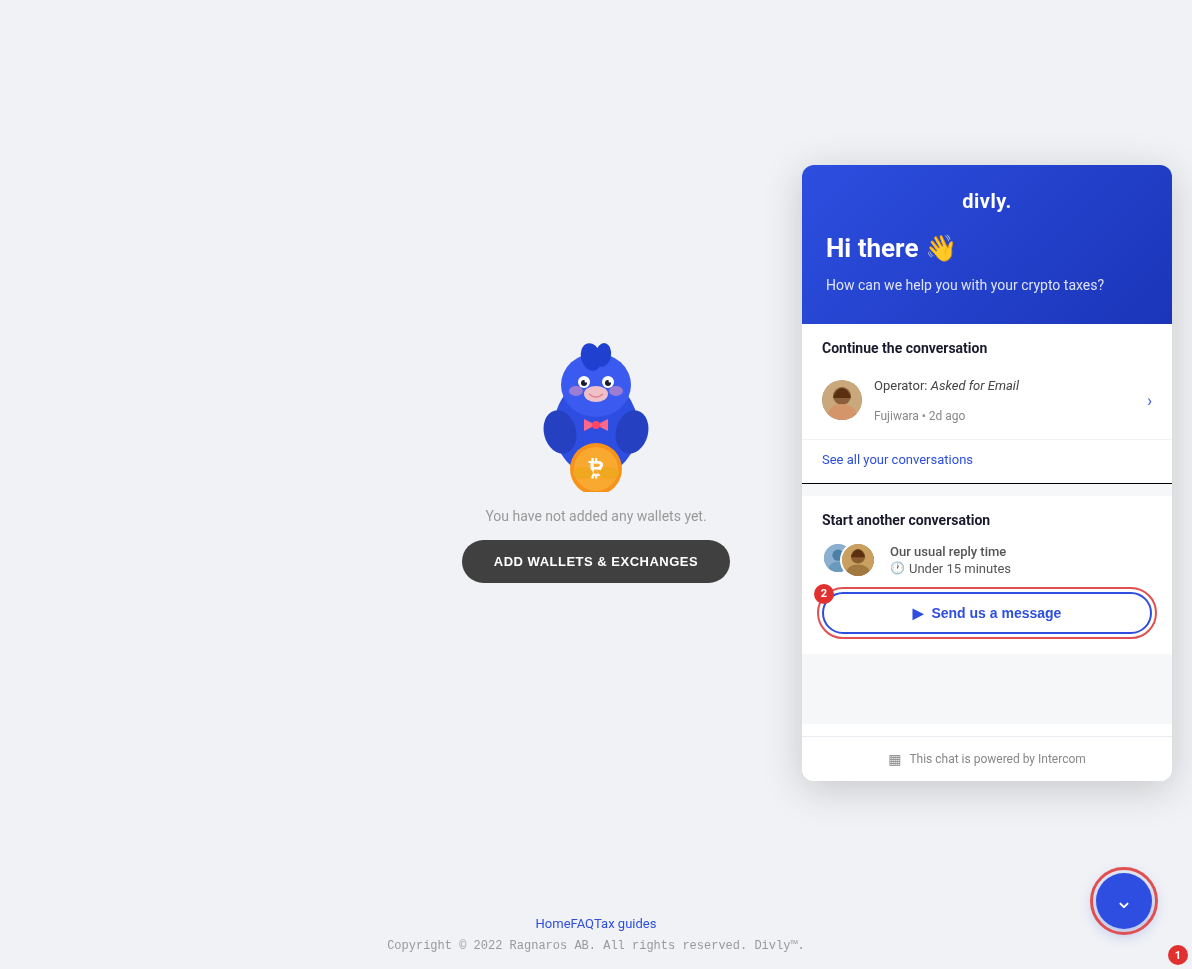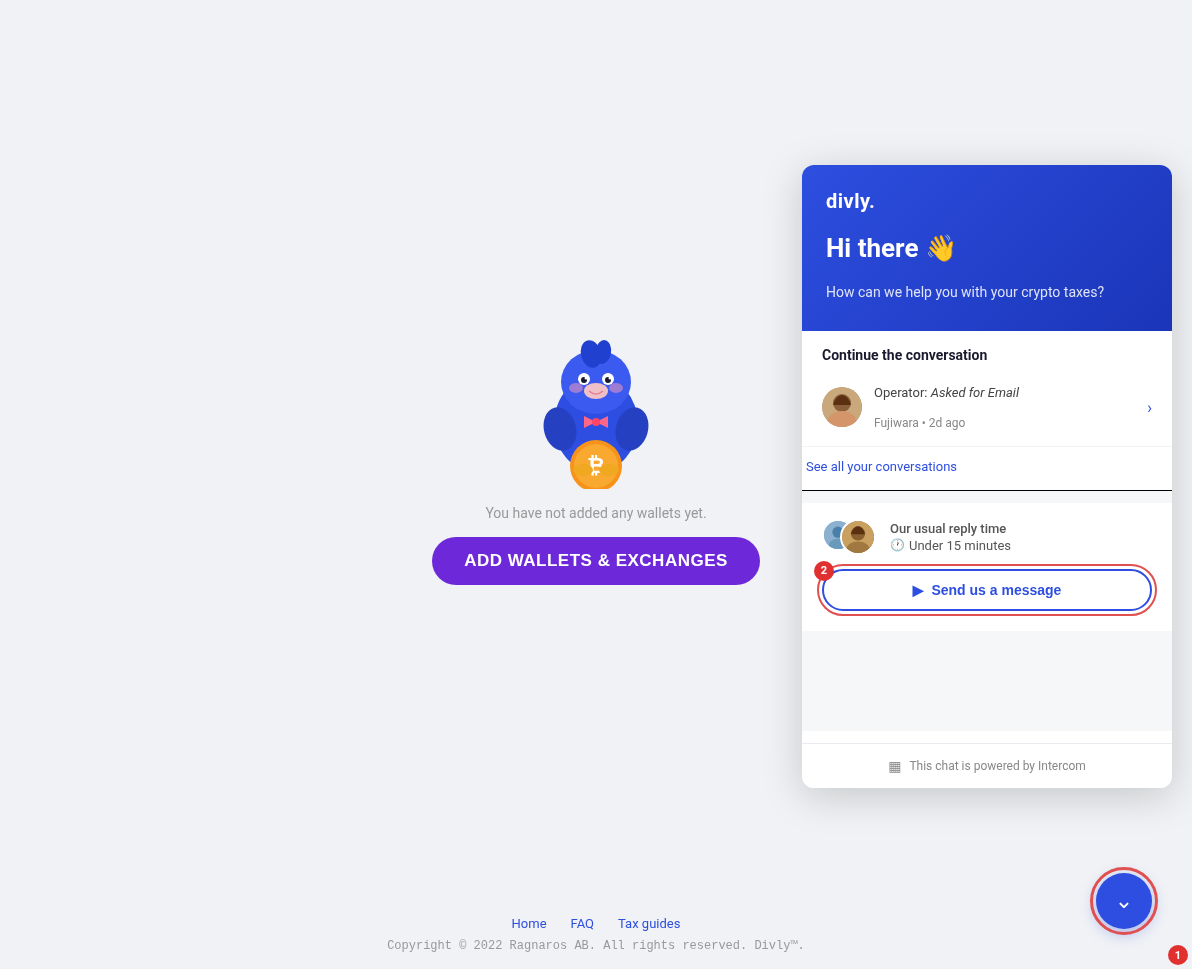--- a/index.html
+++ b/index.html
@@ -36,45 +36,45 @@
       height: 185px;
     }
 
     .no-wallets-text {
       color: #999;
       font-size: 14px;
       text-align: right;
     }
 
     .add-wallets-btn {
-      background: #6d28d9;
+      background: #404040;
       color: white;
       border: none;
       border-radius: 30px;
       padding: 14px 32px;
-      font-size: 17px;
+      font-size: 13px;
       font-weight: 700;
       letter-spacing: 0.5px;
       cursor: pointer;
     }
 
     
     .footer {
       position: absolute;
       bottom: 0;
       left: 0;
       right: 0;
       padding: 16px;
       text-align: center;
     }
 
     .footer-links {
       display: flex;
       justify-content: center;
-      gap: 24px;
+      gap: 0;
       margin-bottom: 8px;
     }
 
     .footer-link {
       color: #2d4ee0;
       text-decoration: none;
       font-size: 13px;
     }
 
     .footer-copyright {
@@ -96,35 +96,36 @@
     }
 
     
     .chat-header {
       background: linear-gradient(135deg, #2d4ee0 0%, #1a35b8 100%);
       padding: 24px 24px 28px;
       color: white;
     }
 
     .chat-brand {
+      text-align: center;
       margin-bottom: 20px;
     }
 
     .chat-brand-name {
       font-size: 20px;
       font-weight: 700;
       color: white;
       letter-spacing: 0.5px;
     }
 
     .chat-greeting {
       font-size: 26px;
       font-weight: 700;
       color: white;
-      margin-bottom: 20px;
+      margin-bottom: 13px;
     }
 
     .chat-subtext {
       font-size: 14px;
       color: rgba(255,255,255,0.85);
       line-height: 1.4;
     }
 
     
     .chat-body {
@@ -195,21 +196,21 @@
     }
 
     .chevron-right {
       color: #2d4ee0;
       font-size: 16px;
       margin-left: 8px;
     }
 
     .see-all-link {
       display: block;
-      padding: 12px 4px 16px;
+      padding: 12px 20px 16px;
       color: #2d4ee0;
       font-size: 13px;
       text-decoration: none;
       cursor: pointer;
       border-top: 1px solid #f0f2f5;
     }
 
     
     .start-conversation-card {
       background: white;
@@ -494,20 +495,21 @@
           <div class="conversation-time">
             <span>Fujiwara</span> • <span>2d ago</span>
           </div>
         </div>
         <span class="chevron-right">›</span>
       </div>
       <a class="see-all-link" href="#">See all your conversations</a>
     </div>
 
     <div class="start-conversation-card">
+      <div class="start-card-title">Start another conversation</div>
       <div class="agent-info">
         <div class="agent-avatars">
           <div class="agent-avatar-1">
             <svg width="30" height="30" viewBox="0 0 30 30" xmlns="http://www.w3.org/2000/svg">
               <circle cx="15" cy="15" r="15" fill="#8bb0d0"></circle>
               <circle cx="15" cy="12" r="6" fill="#4a80a8"></circle>
               <ellipse cx="15" cy="26" rx="10" ry="7" fill="#6a9abb"></ellipse>
             </svg>
           </div>
           <div class="agent-avatar-2">

